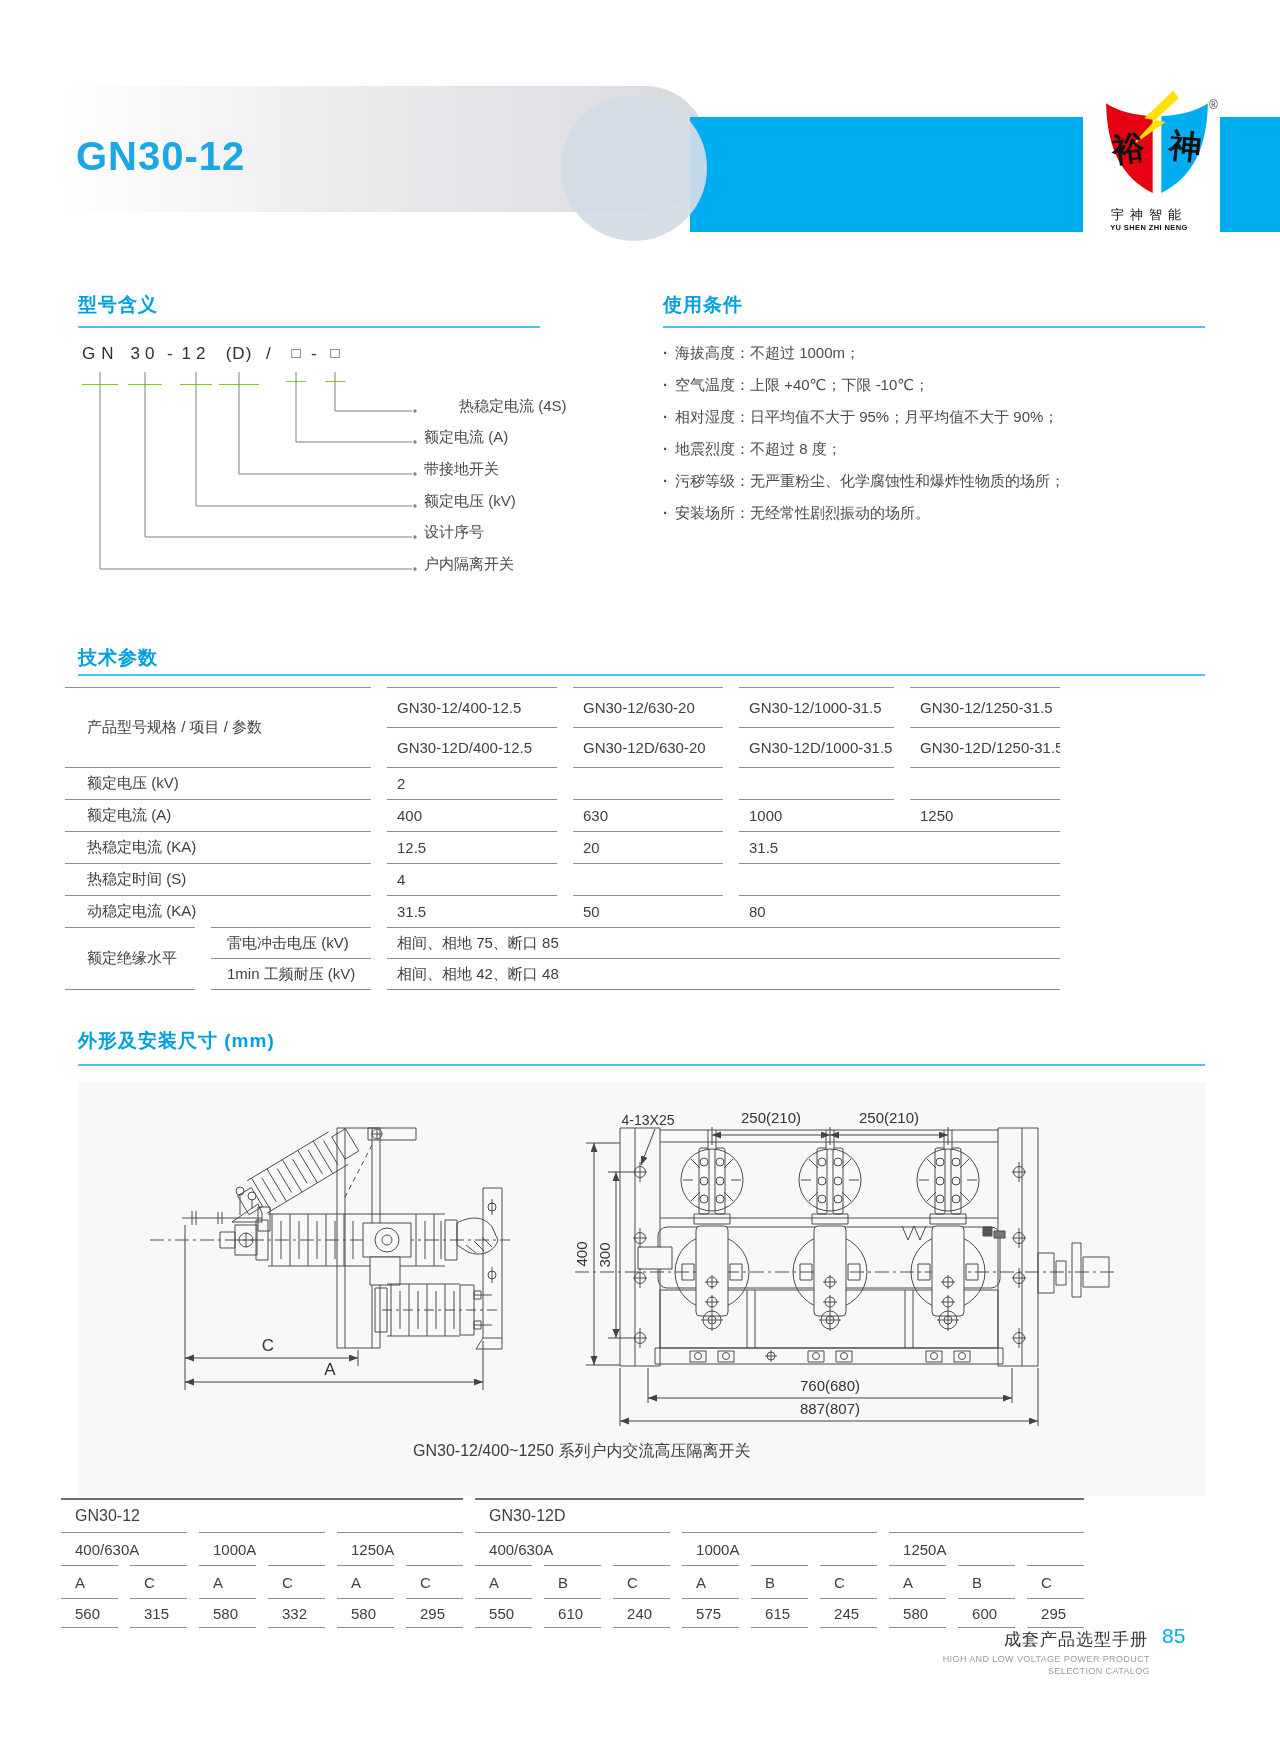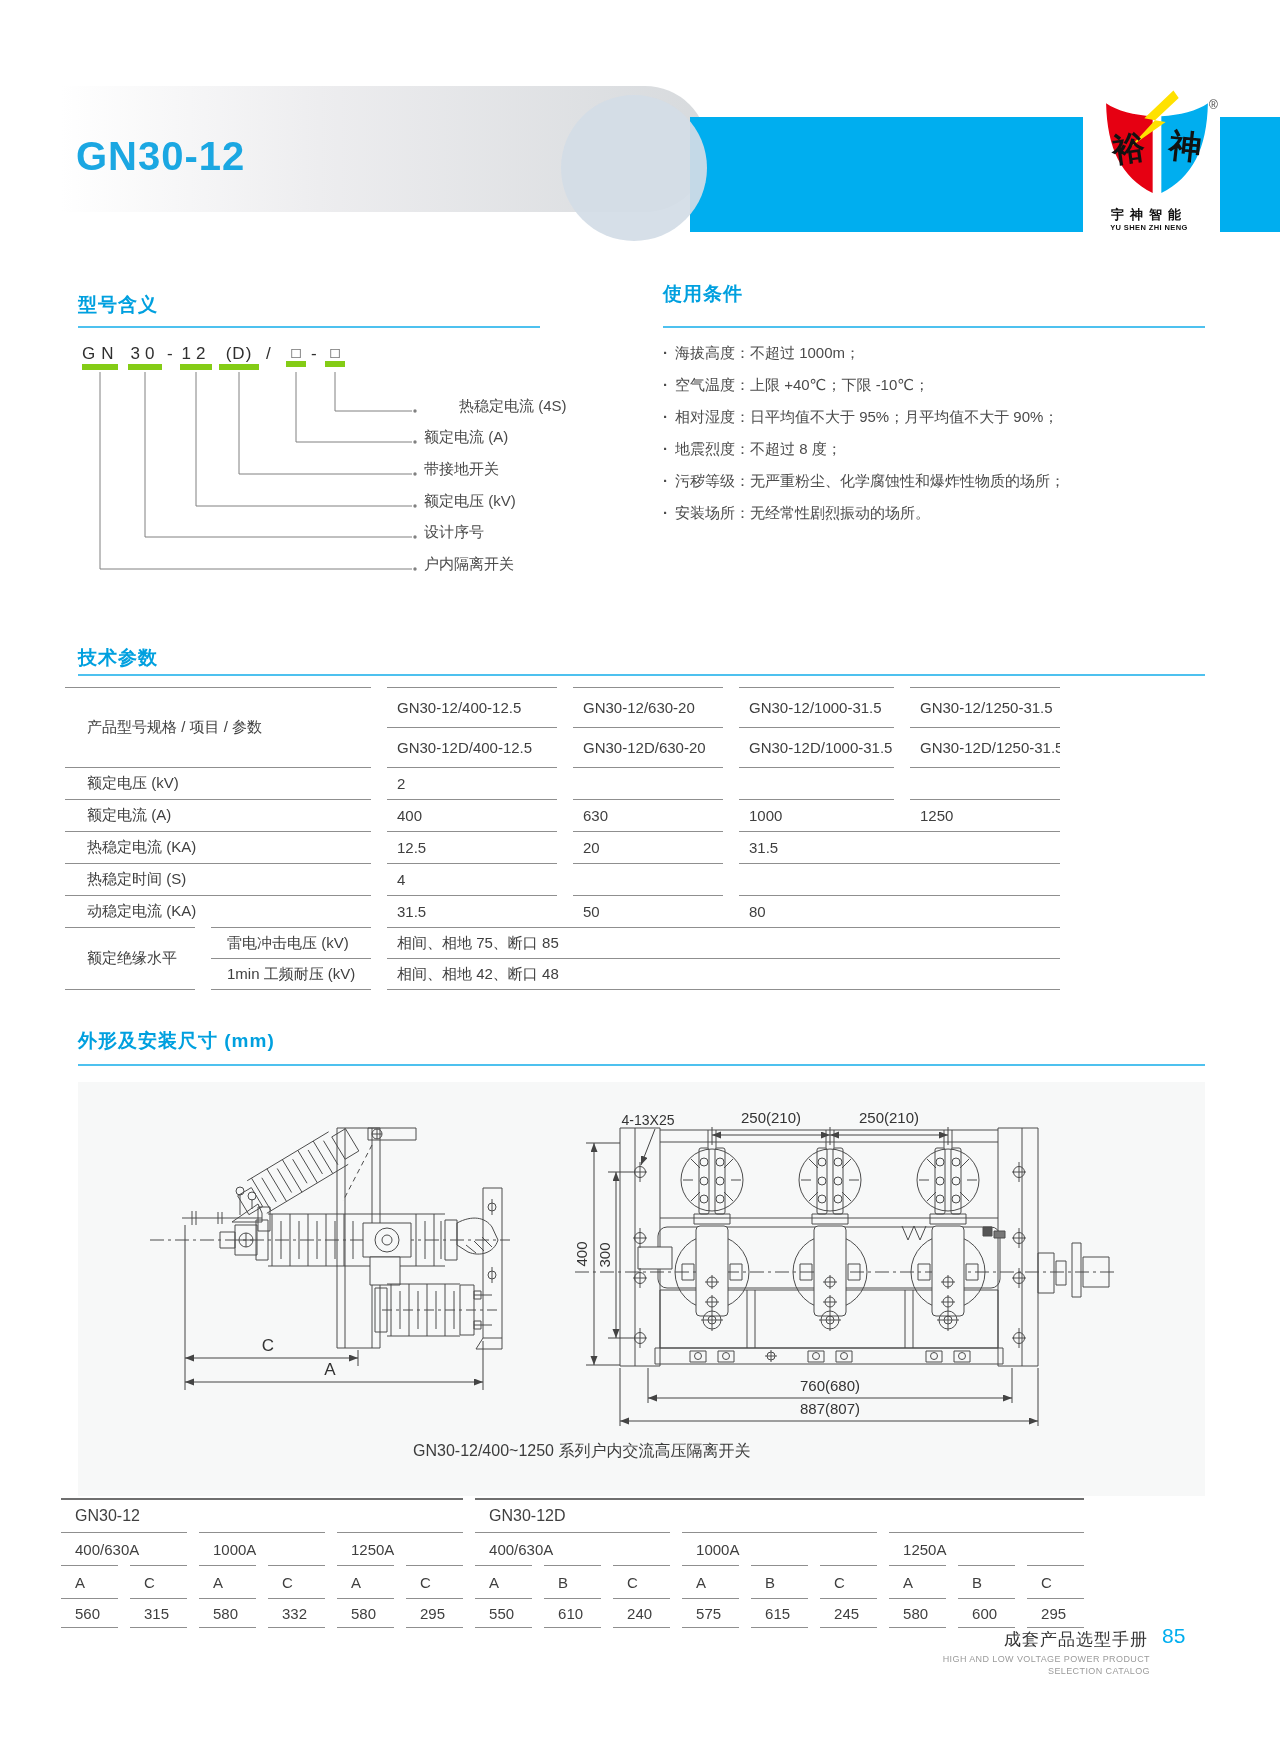--- a/index.html
+++ b/index.html
@@ -11,32 +11,32 @@
   .band-gray{left:60px;top:86px;width:648px;height:126px;border-radius:0 63px 63px 0;
     background:linear-gradient(90deg, rgba(250,250,250,0) 0%, #ededef 40%, #d7dadd 100%);}
   .band-cyan{left:690px;top:117px;width:393px;height:115px;background:#00AEEF;}
   .band-cyan2{left:1220px;top:117px;width:60px;height:115px;background:#00AEEF;}
   .band-circle{left:561px;top:95px;width:146px;height:146px;border-radius:50%;
     background:#d3dde6;opacity:.93;}
   .page-title{left:78px;top:104px;font-size:25px;font-weight:bold;color:#1a1a1a;letter-spacing:2px;}
   .model-title{left:76px;top:134px;font-size:40px;font-weight:600;color:#1ba7e2;letter-spacing:1px;}
   .logo-box{left:1097px;top:88px;width:120px;height:150px;}
   .logo-reg{left:1209px;top:98px;font-size:12px;color:#444;}
-  .logo-cn{left:1091px;top:206px;width:116px;text-align:center;font-size:13px;font-weight:bold;
+  .logo-cn{left:1091px;top:206px;width:116px;text-align:center;font-size:13px;font-weight:normal;
     color:#111;letter-spacing:6px;}
   .logo-en{left:1091px;top:223px;width:116px;text-align:center;font-size:7.5px;font-weight:bold;
     color:#111;letter-spacing:.4px;}
 
   
   .sec-h{font-size:19px;font-weight:bold;color:#00a0df;letter-spacing:1px;}
   .sec-rule{height:2px;background:#4ec1ef;}
 
   
   .tok{position:absolute;top:344px;font-size:17px;color:#2f2f2f;text-align:center;}
-  .tok.u{border-bottom:6px solid #84cc16;padding-bottom:0;}
+  .tok.u{border-bottom:1px solid #84cc16;padding-bottom:20px;}
   .tk0{left:82px;width:36px;letter-spacing:6px;}
   .tk1{left:128px;width:34px;letter-spacing:5px;}
   .tk2{left:167px;}
   .tk3{left:180px;width:32px;letter-spacing:5px;}
   .tk4{left:219px;width:40px;letter-spacing:1px;}
   .tk5{left:266px;}
   .tk6{left:286px;width:20px;font-size:15px;}
   .tk7{left:311px;}
   .tk8{left:325px;width:20px;font-size:15px;}
   .mm-label{position:absolute;left:424px;font-size:15px;color:#4a4a4a;}
@@ -129,21 +129,21 @@
         <circle cx="355" cy="197" r="1.7"></circle>
     </g>
   </svg>
   <div class="mm-label" style="top:397px;margin-left:35px;">热稳定电流 (4S)</div>
   <div class="mm-label" style="top:428px;">额定电流 (A)</div>
   <div class="mm-label" style="top:460px;">带接地开关</div>
   <div class="mm-label" style="top:492px;">额定电压 (kV)</div>
   <div class="mm-label" style="top:523px;">设计序号</div>
   <div class="mm-label" style="top:555px;">户内隔离开关</div>
 
-  <div class="abs sec-h" style="left:663px;top:281px;text-align:right;">使用条件</div>
+  <div class="abs sec-h" style="left:663px;top:292px;text-align:right;">使用条件</div>
   <div class="abs sec-rule" style="left:663px;top:326px;width:542px;"></div>
   <div class="usage-item" style="top:342px;">海拔高度：不超过 1000m；</div>
   <div class="usage-item" style="top:374px;">空气温度：上限 +40℃；下限 -10℃；</div>
   <div class="usage-item" style="top:406px;">相对湿度：日平均值不大于 95%；月平均值不大于 90%；</div>
   <div class="usage-item" style="top:438px;">地震烈度：不超过 8 度；</div>
   <div class="usage-item" style="top:470px;">污秽等级：无严重粉尘、化学腐蚀性和爆炸性物质的场所；</div>
   <div class="usage-item" style="top:502px;">安装场所：无经常性剧烈振动的场所。</div>
 
   <div class="abs sec-h" style="left:78px;top:645px;">技术参数</div>
   <div class="abs sec-rule" style="left:78px;top:674px;width:1127px;"></div>

